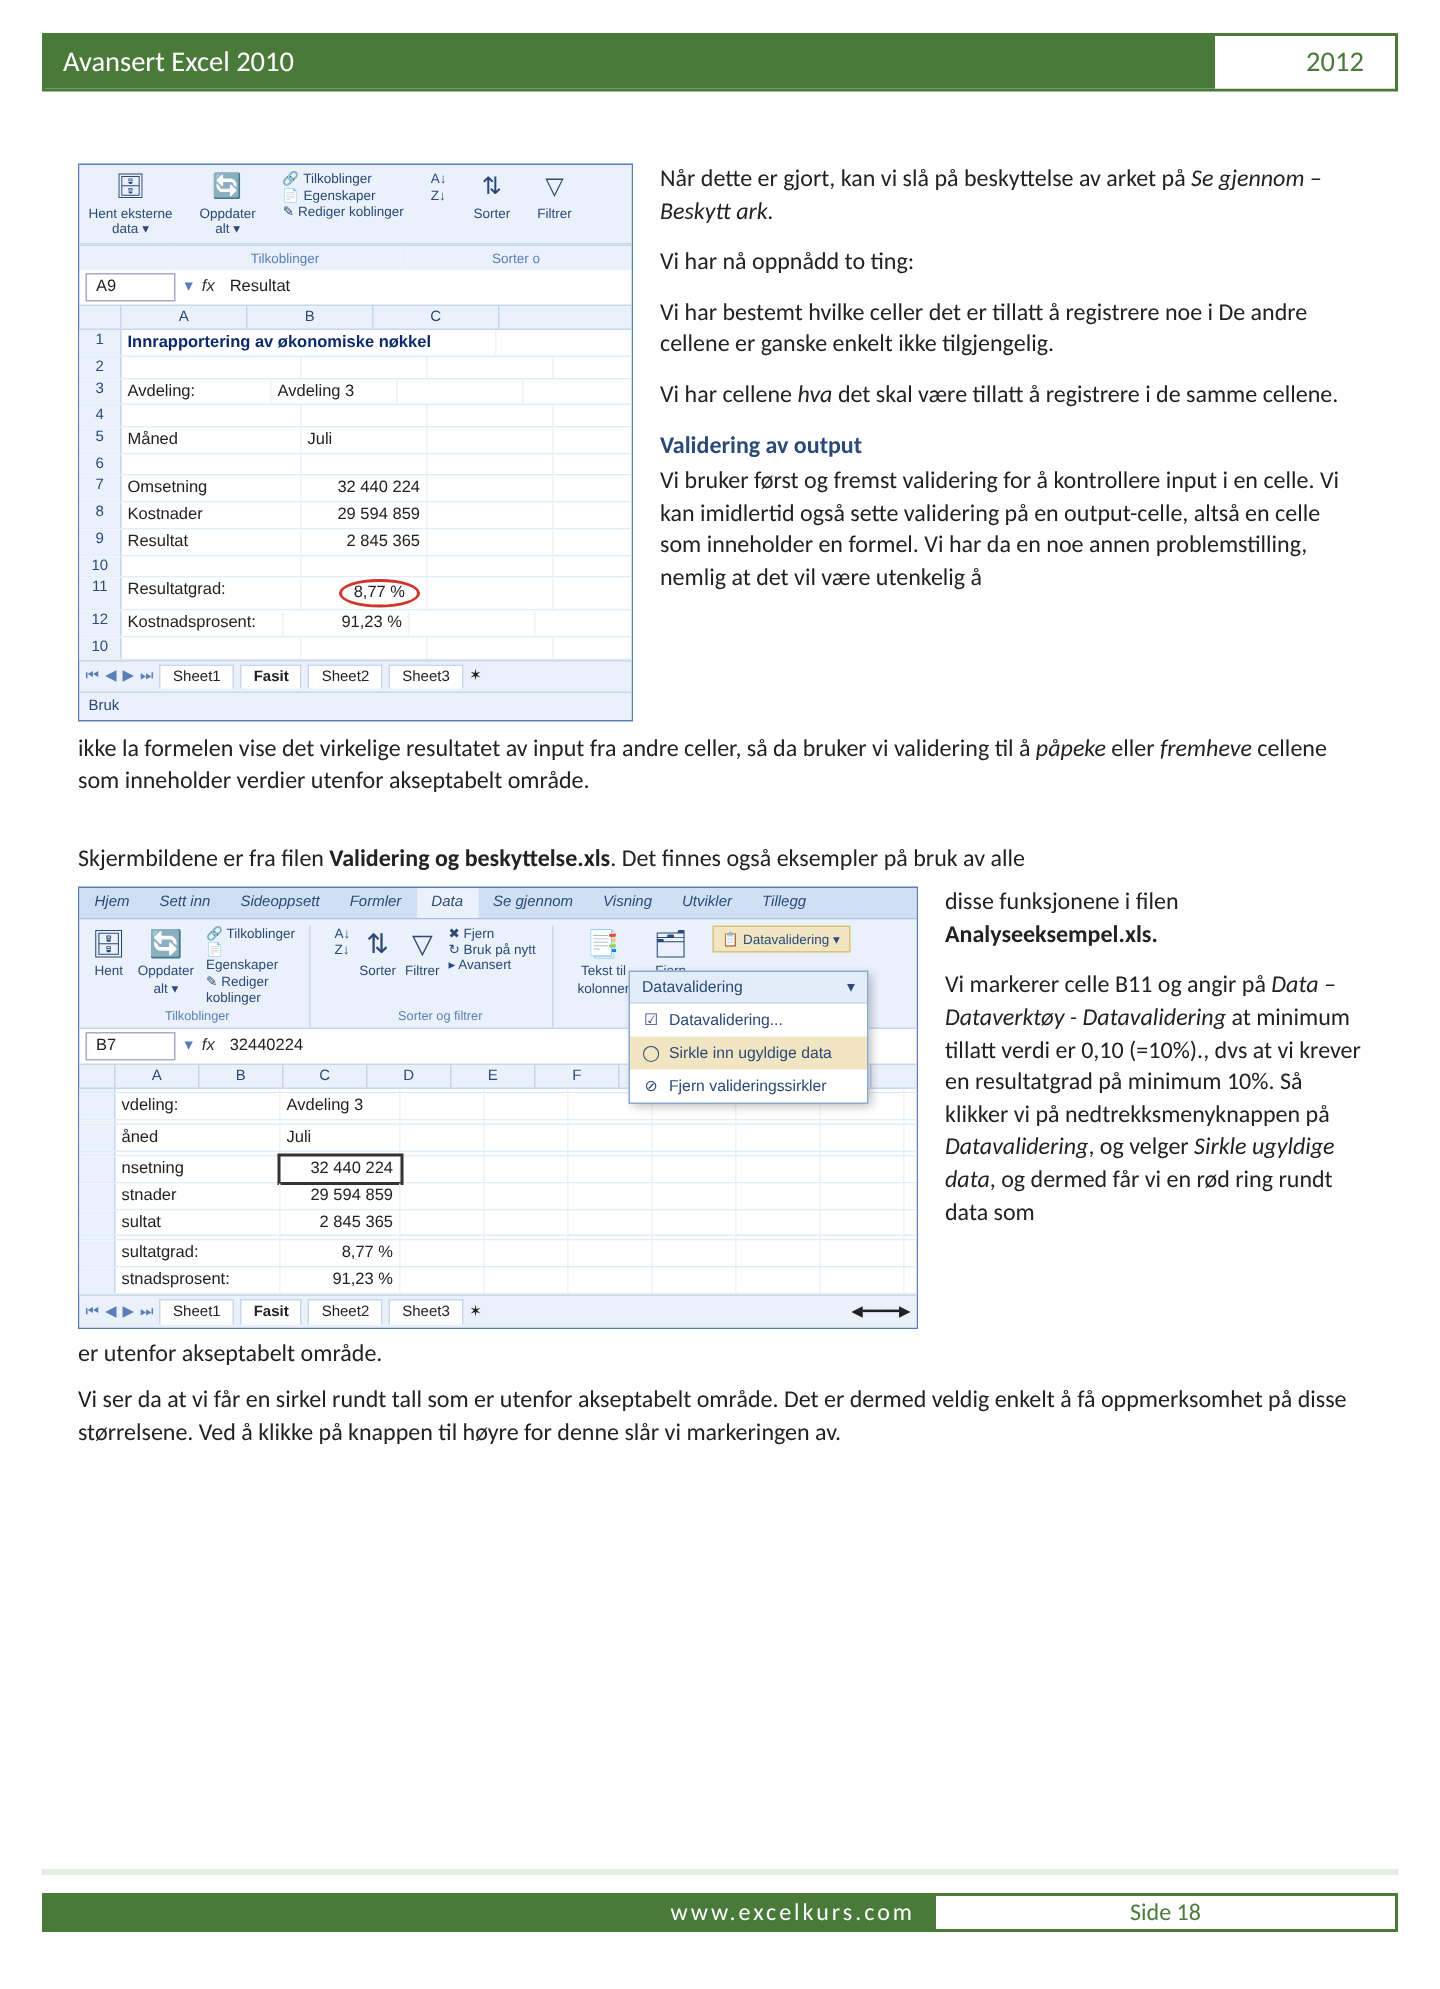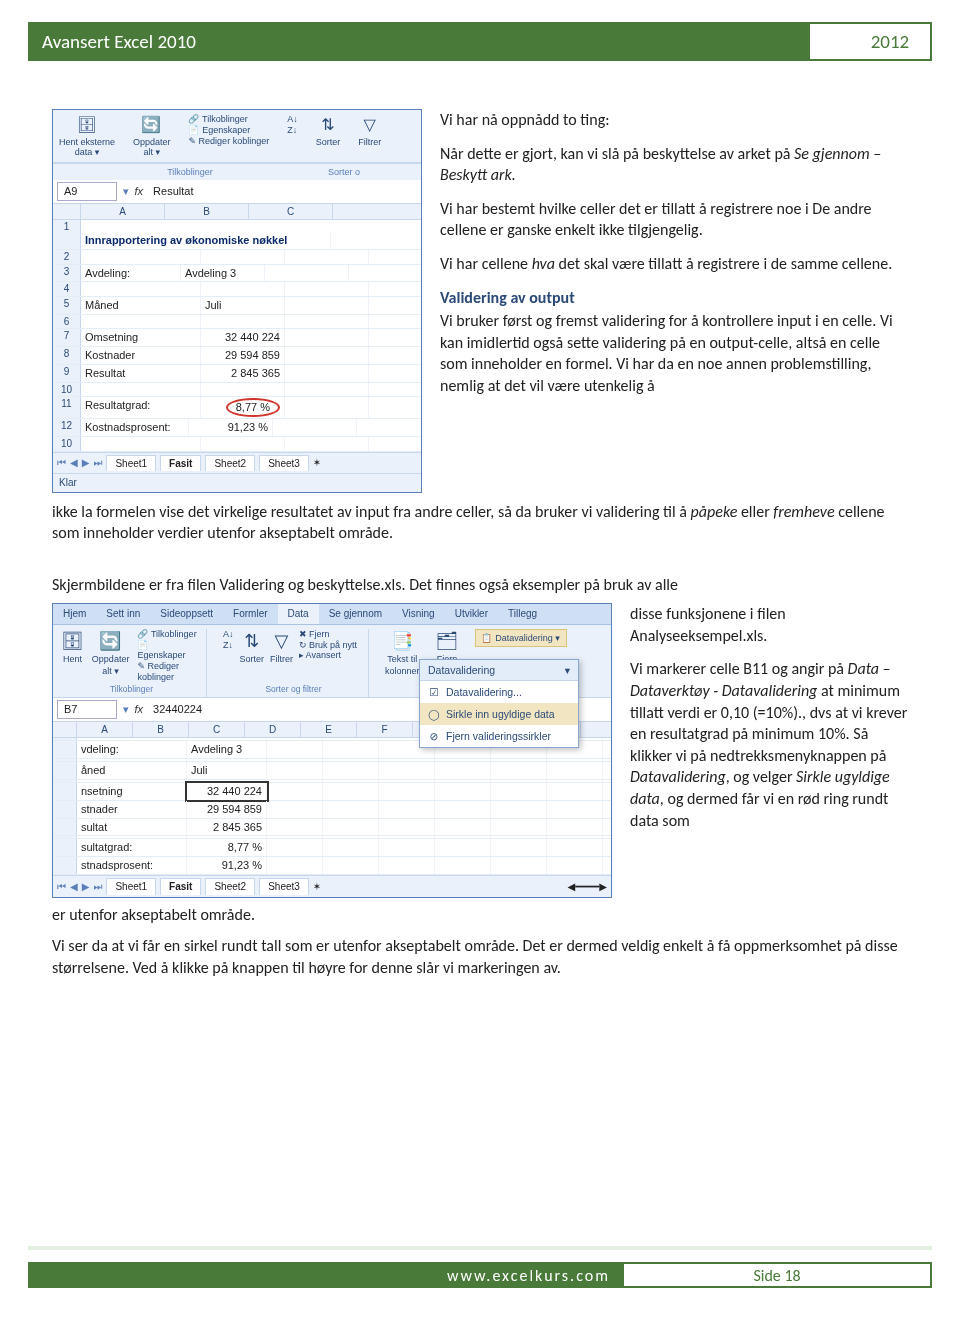--- a/index.html
+++ b/index.html
@@ -126,40 +126,40 @@
   .sheet-tabs .tab.active { font-weight:bold; }
   .status-bar { background:#eaf1fb; padding:2px 6px; font-size:10px; color:#2b4a78; border-top:1px solid #c8d8ec;}
   .top-right {
     flex: 1;
   }
   .para { margin-bottom: 12px; }
   .para-heading { font-weight:bold; color:#2b4a78; margin-bottom:2px; }
   em.it { font-style: italic; }
   .full-para { margin: 0 0 20px 0; }
   .full-para2 { margin: 30px 0 8px 0; }
-  .strongblack { font-weight:normal;text-align:right; }
+  .strongblack { font-weight:bold;text-align:right; }
   .mid-block {
     display:flex;
     gap: 18px;
     align-items: flex-start;
   }
   .excel-shot-2 {
     width: 560px;
     border: 1px solid #5a7fb8;
     background:#f7faff;
     font-size:11px;
     font-family: "Segoe UI", Tahoma, sans-serif;
   }
   .ribbon-tabs {
     display:flex;
     background:#cfe0f5;
     border-bottom:1px solid #a9c2e4;
     font-size:10px;
   }
-  .ribbon-tabs div { padding:3px 10px; color:#2b4a78; }
+  .ribbon-tabs div { padding:3px 10px; color:#2b4a78;font-style:italic; }
   .ribbon-tabs div.active { background:#eaf1fb; }
   .rbn2 {
     display:flex;
     background:#eaf1fb;
     border-bottom:1px solid #c8d8ec;
     padding:4px 4px 0 4px;
     gap:12px;
     position:relative;
   }
   .rbn2 .sect { border-right:1px solid #c8d8ec; padding:0 8px 14px 4px; position:relative; font-size:9px; color:#2b4a78;}
@@ -278,21 +278,21 @@
       </div>
       <div class="col-headers">
         <div></div>
         <div>A</div>
         <div>B</div>
         <div>C</div>
       </div>
       <div id="grid1">
           <div class="grid-row">
             <div class="rh">1</div>
-            <div class="cell bold" style="width: 250px; margin-top: 12px;">Innrapportering av økonomiske nøkkel</div>
+            <div class="cell bold" style="width: 250px;">Innrapportering av økonomiske nøkkel</div>
           </div>
           <div class="grid-row">
             <div class="rh">2</div>
             <div class="cell" style="width: 120px;"></div>
             <div class="cell"></div>
             <div class="cell"></div>
           </div>
           <div class="grid-row">
             <div class="rh">3</div>
             <div class="cell" style="width: 100px;">Avdeling:</div>
@@ -364,28 +364,28 @@
         <span class="nav">⏮</span>
         <span class="nav">◀</span>
         <span class="nav">▶</span>
         <span class="nav">⏭</span>
         <span class="tab">Sheet1</span>
         <span class="tab active">Fasit</span>
         <span class="tab">Sheet2</span>
         <span class="tab">Sheet3</span>
         <span>✶</span>
       </div>
-      <div class="status-bar">Klar</div>
+      <div class="status-bar">Bruk</div>
     </div>
 
     <div class="top-right">
-      <p class="para">Vi har nå oppnådd to ting:</p>
       <p class="para">
         <span>Når dette er gjort, kan vi slå på beskyttelse av arket på </span><em class="it">Se gjennom – Beskytt ark.</em>
       </p>
+      <p class="para">Vi har nå oppnådd to ting:</p>
       <p class="para">Vi har bestemt hvilke celler det er tillatt å registrere noe i  De andre cellene er ganske enkelt ikke tilgjengelig.</p>
       <p class="para">
         <span>Vi har cellene </span><em class="it">hva</em><span> det skal være tillatt å registrere i de samme cellene.</span>
       </p>
       <div class="para-heading">Validering av output</div>
       <p style="margin-bottom:0;">Vi bruker først og fremst validering for å kontrollere input i en celle. Vi kan imidlertid også sette validering på en output-celle, altså en celle som inneholder en formel. Vi har da en noe annen problemstilling, nemlig at det vil være utenkelig å </p>
     </div>
   </div>
 
   <p class="full-para">

